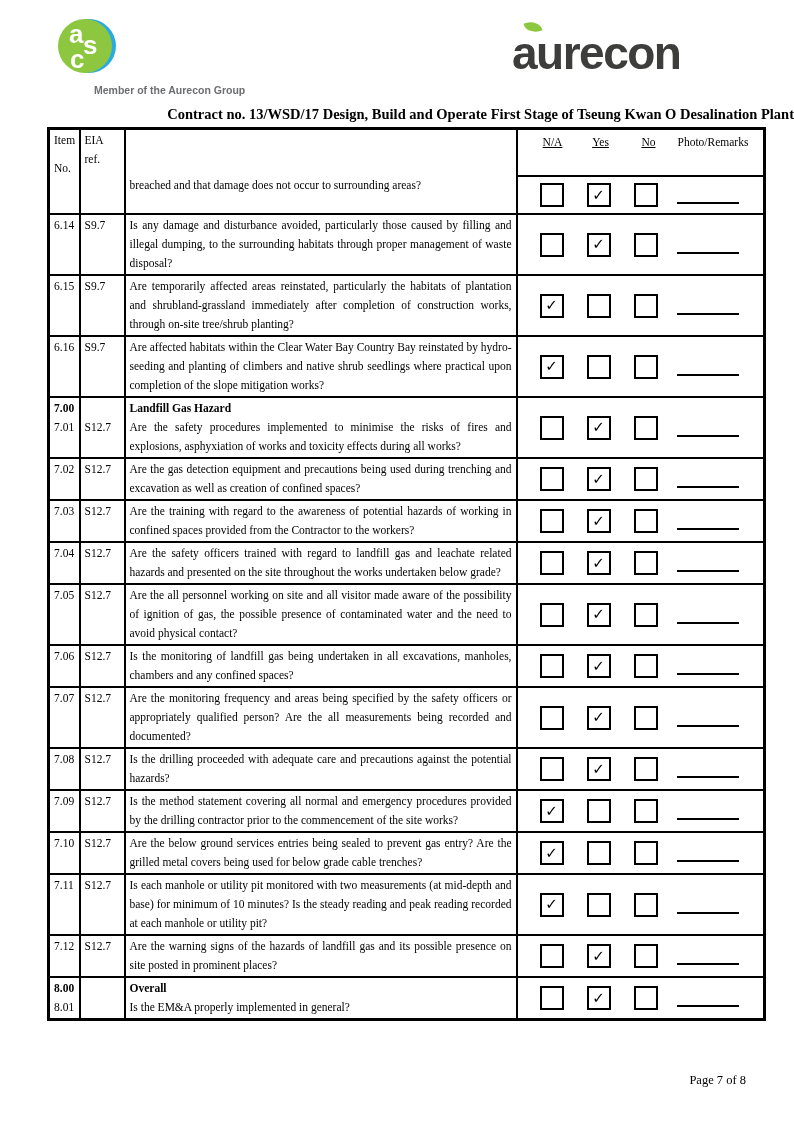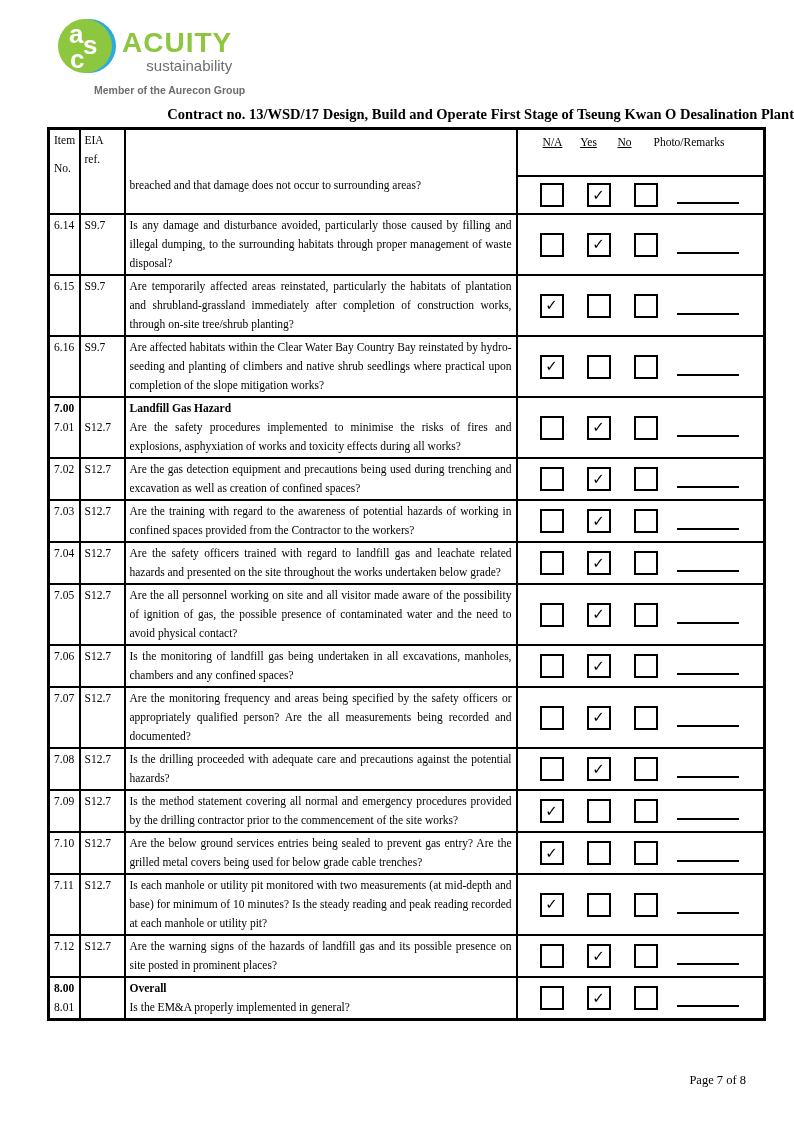--- a/index.html
+++ b/index.html
@@ -40,21 +40,21 @@
   .col-item { width:31px; } .col-eia { width:45px; }
   .col-q { width:392px; } .col-chk { width:248px; }
 
   th.hdr-item div { line-height:19px; } th.hdr-item div + div { margin-top:9px; }
   td.q-cont { vertical-align:bottom; padding-bottom:18px; }
 
   td.labels-cell { height:41px; vertical-align:top; padding-top:3px; }
   .labels-flex { display:flex; align-items:flex-start; padding-left:18px;
     font-size:11.5px; }
   .labels-flex .lbl { width:26px; text-align:center; flex:none;text-decoration:underline; }
-  .labels-flex .lbl + .lbl { margin-left:10px; }
+  .labels-flex .lbl + .lbl { margin-left:22px; }
   .labels-flex .lbl-remarks { width:auto; flex:none; margin-left:16px; }
 
   td.checks-cell { vertical-align:middle; }
   .check-flex { display:flex; align-items:center; padding:5px 0 5px 18px; }
   .cbox { width:24px; height:24px; border:2.5px solid #000; flex:none;
     display:flex; align-items:center; justify-content:center;
     background:#fff; box-sizing:border-box; }
   .cbox + .cbox { margin-left:23px; }
   .check-glyph { font-family:"DejaVu Sans", sans-serif; font-size:15px;
     font-weight:bold; line-height:1; }
@@ -75,28 +75,28 @@
 
   <div class="acuity">
     <div class="acuity-row">
       <svg class="acuity-mark" viewBox="0 0 60 60">
         <circle cx="33" cy="30" r="27" fill="#29abe2"></circle>
         <circle cx="29" cy="30" r="27" fill="#8dc63f"></circle>
         <text x="13" y="27" font-family="Liberation Sans, sans-serif" font-size="26" font-weight="bold" fill="#ffffff">a</text>
         <text x="27" y="38" font-family="Liberation Sans, sans-serif" font-size="26" font-weight="bold" fill="#ffffff">s</text>
         <text x="14" y="52" font-family="Liberation Sans, sans-serif" font-size="26" font-weight="bold" fill="#ffffff">c</text>
       </svg>
-      <div class="acuity-text">
-        <div class="acuity-name">ACUITY</div>
-        <div class="acuity-sub">sustainability</div>
-      </div>
     </div>
     <div class="acuity-tagline">Member of the Aurecon Group</div>
   </div>
 
+  <div class="aurecon">
+    <span class="aurecon-leaf"></span>
+    <span>aurecon</span>
+  </div>
 
   <div class="doc-title">Contract no.  13/WSD/17 Design, Build and Operate First Stage of Tseung Kwan O Desalination Plant</div>
 
   <table class="checklist">
     <colgroup>
       <col class="col-item">
         <col class="col-eia">
         <col class="col-q">
         <col class="col-chk">
     </colgroup>

